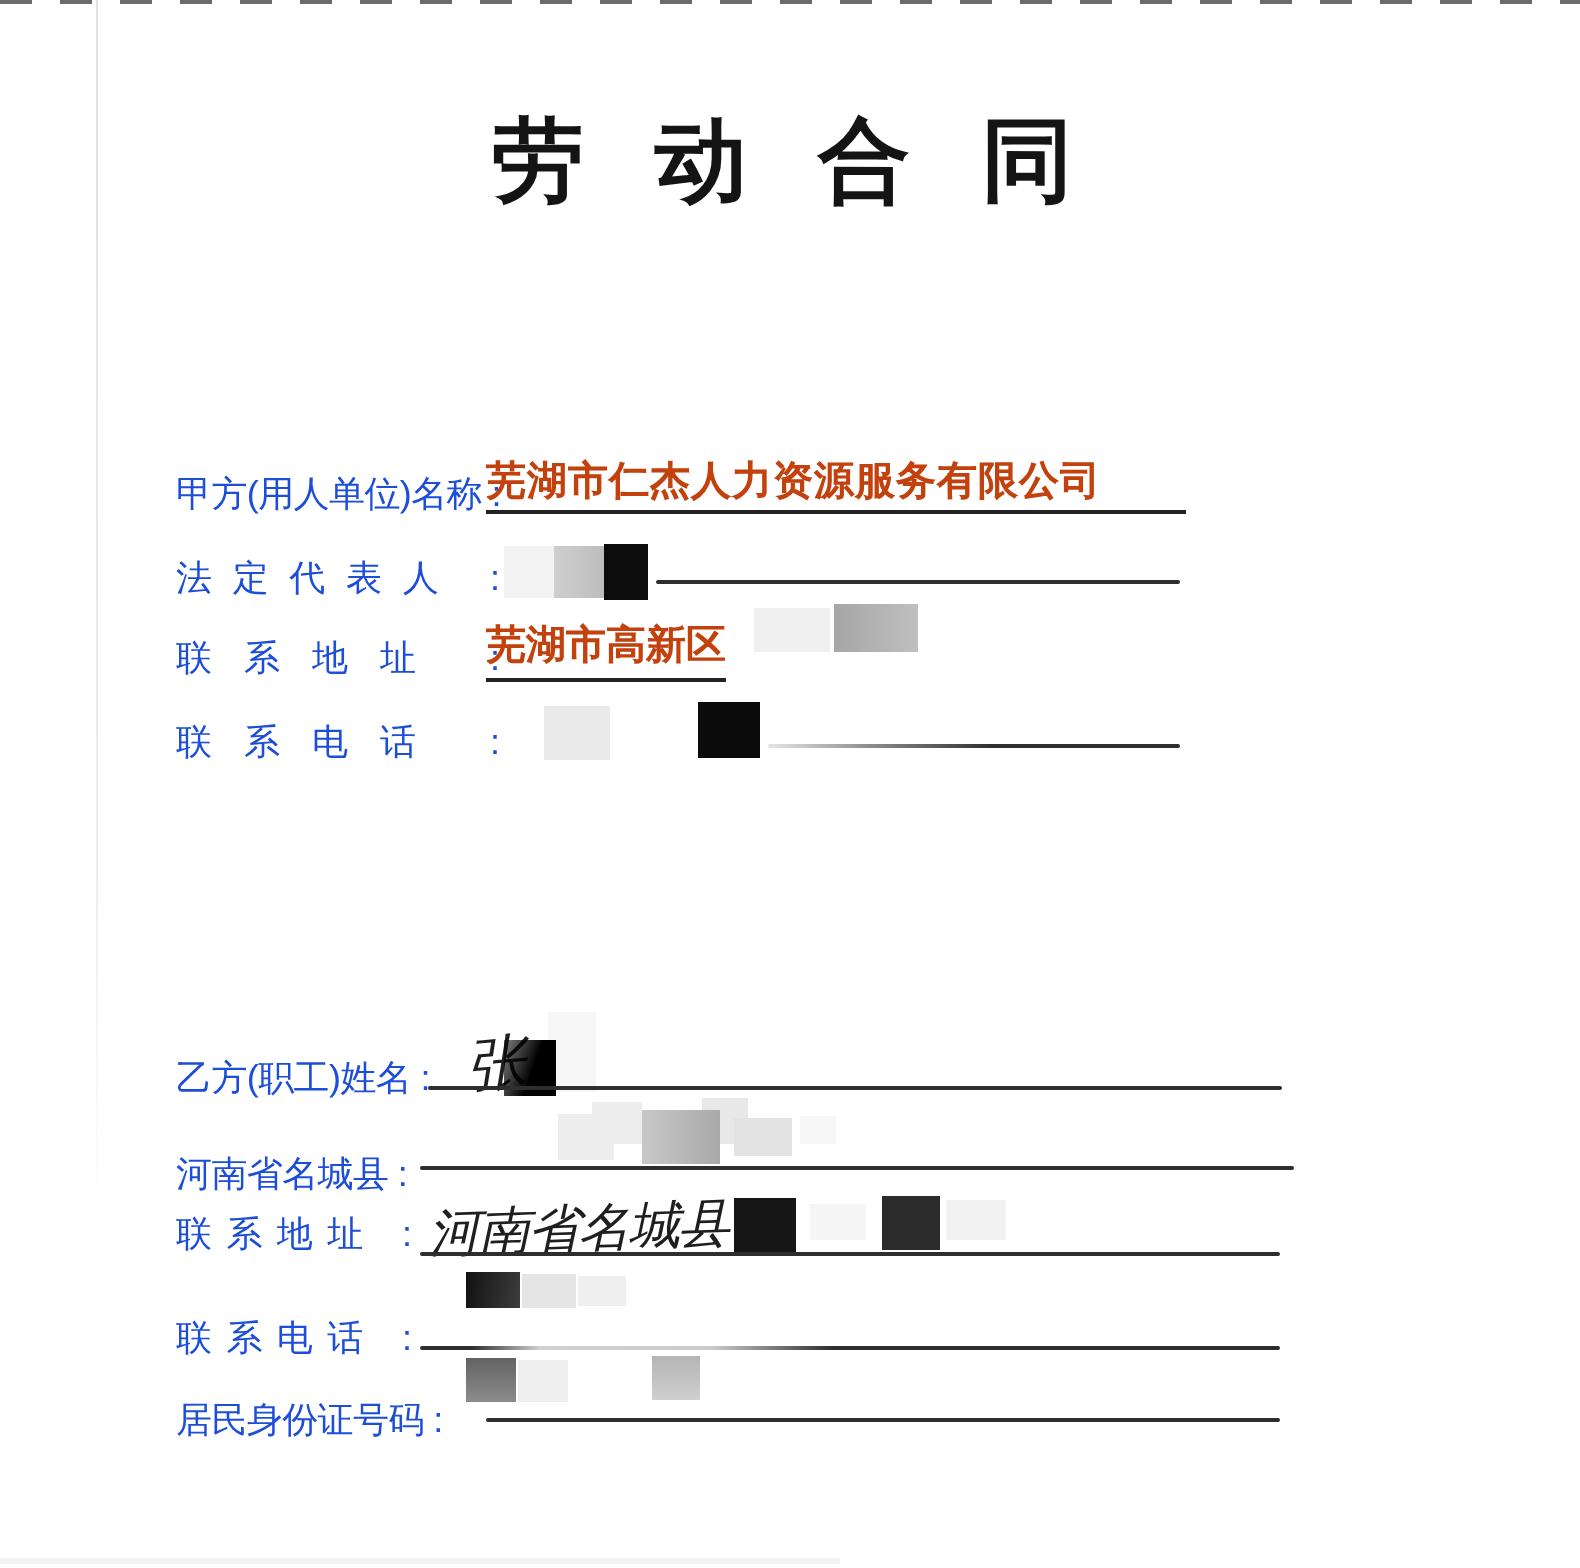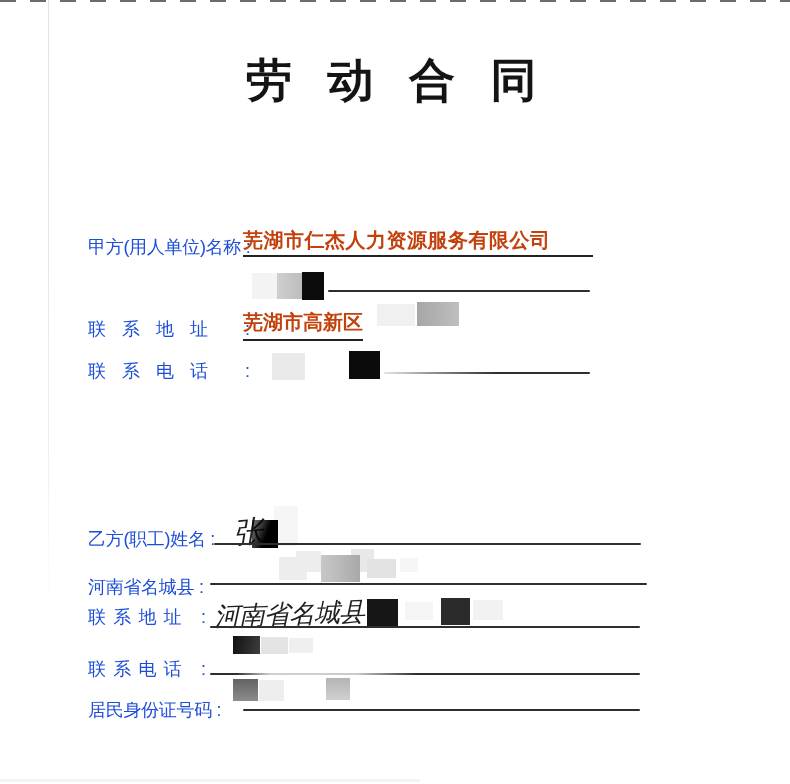--- a/index.html
+++ b/index.html
@@ -66,20 +66,21 @@
 
   <div class="abs top-dash"></div>
   <div class="abs left-edge"></div>
   <div class="abs bottom-smudge"></div>
 
   <div class="abs title">劳 动 合 同</div>
 
   <span class="abs label" style="left:88px;top:235px;">甲方(用人单位)名称 :</span>
   <span class="abs val" style="left:243px;top:227px;width:350px;font-size:20px;padding-bottom:1px;letter-spacing:0.5px;">芜湖市仁杰人力资源服务有限公司</span>
 
+  <span class="abs label just jw162" style="left:88px;top:277px;">法定代表人 :</span>
   <div class="abs redact" style="left:252px;top:273px;width:25px;height:26px;background:#f3f3f3;"></div>
   <div class="abs redact" style="left:277px;top:273px;width:25px;height:26px;background:linear-gradient(to right,#cfcfcf,#bdbdbd);"></div>
   <div class="abs redact" style="left:302px;top:272px;width:22px;height:28px;background:#0c0c0c;"></div>
   <div class="abs line" style="left:328px;top:290px;width:262px;"></div>
 
   <span class="abs label just jw162" style="left:88px;top:317px;">联系地址 :</span>
   <span class="abs val" style="left:243px;top:309px;width:120px;font-size:20px;padding-bottom:3px;">芜湖市高新区</span>
   <div class="abs redact" style="left:377px;top:304px;width:38px;height:22px;background:#f0f0f0;"></div>
   <div class="abs redact" style="left:417px;top:302px;width:42px;height:24px;background:linear-gradient(to right,#a6a6a6,#bfbfbf);"></div>
 

